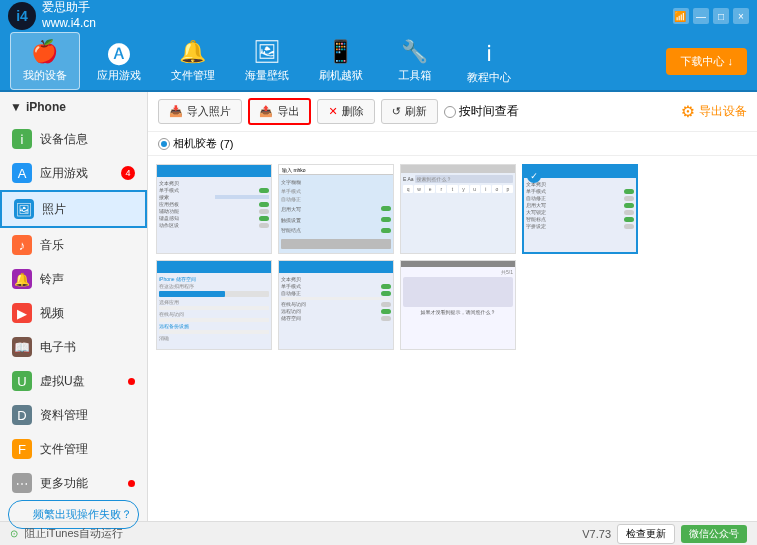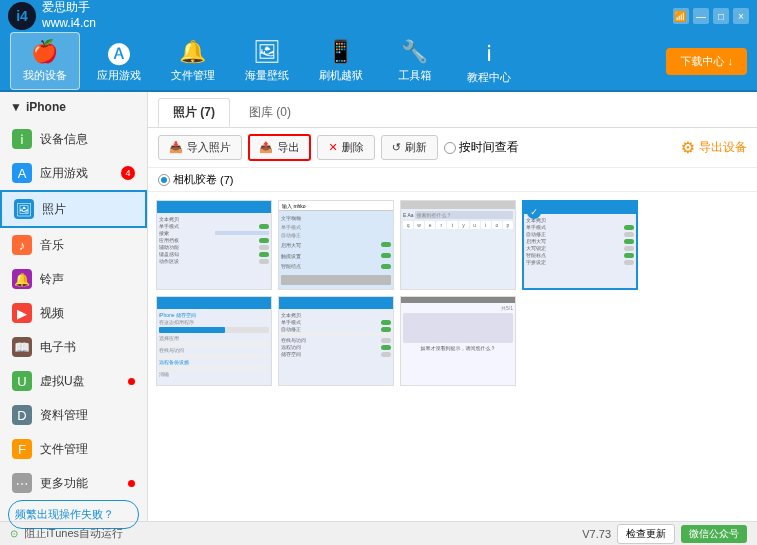--- a/index.html
+++ b/index.html
@@ -122,21 +122,21 @@
     .icon-usb { background: #4CAF50; color: white; }
     .icon-data { background: #607d8b; color: white; }
     .icon-file { background: #ff9800; color: white; }
     .icon-more { background: #9e9e9e; color: white; }
     .badge { background: red; color: white; border-radius: 50%; width: 14px; height: 14px; font-size: 9px; display: flex; align-items: center; justify-content: center; margin-left: auto; }
     .sidebar-trouble {
       margin: auto 8px 8px 8px;
       border: 1px solid #1a90d9;
       color: #1a90d9;
       padding: 6px;
-      text-align: left;
+      text-align: right;
       border-radius: 14px;
       cursor: pointer;
       font-size: 11px;
     }
 
     
     #content {
       flex: 1;
       background: white;
       display: flex;
@@ -401,24 +401,20 @@
       <span>更多功能</span>
       <div class="badge" style="background:red; width:7px; height:7px; border-radius:50%; font-size:0;"></div>
     </div>
 
     <div style="flex:1;"></div>
     <div class="sidebar-trouble">频繁出现操作失败？</div>
   </div>
 
   <div id="content">
 
-    <div id="tabs">
-      <div class="tab active">照片 (7)</div>
-      <div class="tab">图库 (0)</div>
-    </div>
 
     <div id="toolbar">
       <button class="tb-btn">
         <span>📥</span>
         <span>导入照片</span>
       </button>
       <button class="tb-btn highlight" style="border:2px solid #ff0000; color:#333;">
         <span style="color:#ff8c00;">📤</span>
         <span>导出</span>
       </button>

